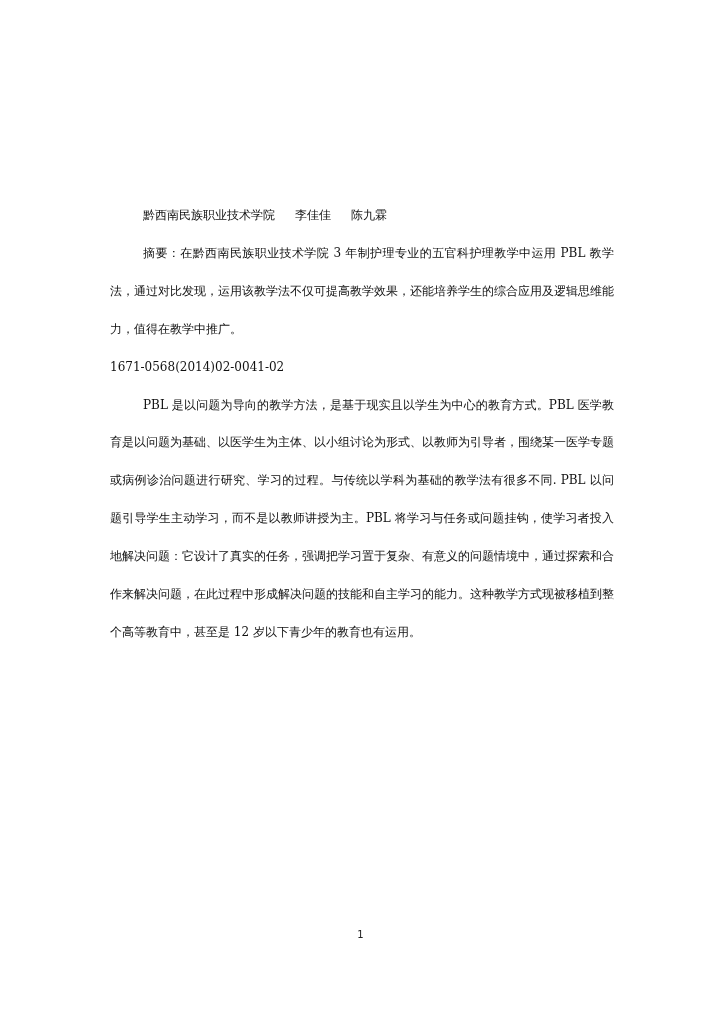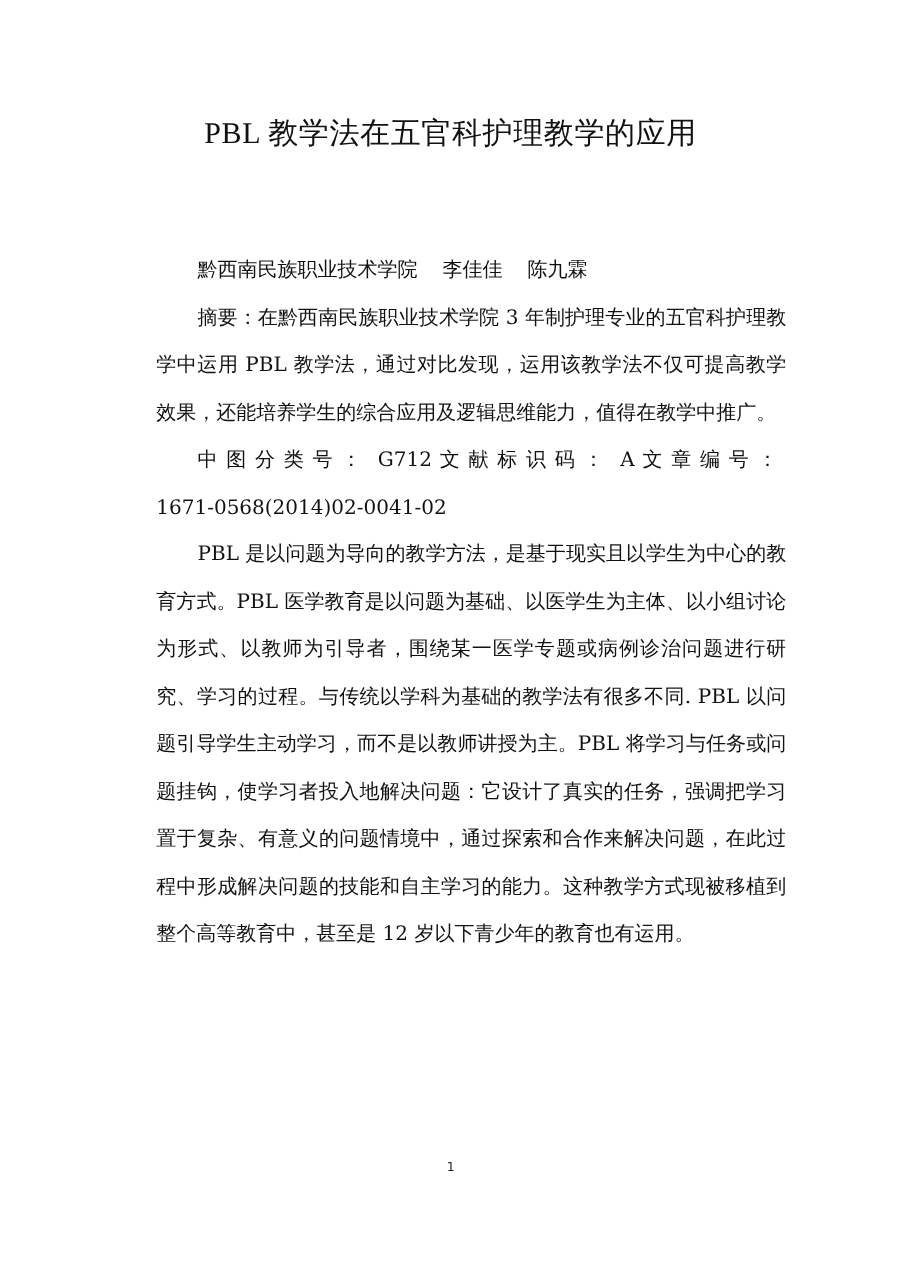--- a/index.html
+++ b/index.html
@@ -30,24 +30,24 @@
       text-align: center;
       font-size: 24px;
       line-height: 34px;
       letter-spacing: 0.5px;
       margin: 0;
       font-weight: normal;
       font-family: "Liberation Serif", "DejaVu Serif", serif;
     }
     .body-text {
       position: absolute;
-      left: 125px;
+      left: 110px;
       top: 197px;
       width: 504px;
-      font-size: 16px;
+      font-size: 12px;
       line-height: 37.9px;
     }
     .para {
       margin: 0;
       text-align: justify;
       text-align-last: left;
     }
     .indent {
       text-indent: 33px;
     }
@@ -72,36 +72,28 @@
       font-size: 10px;
       font-family: "DejaVu Sans", sans-serif;
       color: #222222;
     }
   </style>
 </head>
 <body>
 
 <div class="page">
 
-  <h1 class="title">PBL 教学法在五官科护理教学的应用</h1>
 
   <div class="body-text">
 
     <p class="para indent"><span>黔西南民族职业技术学院</span><span class="gap"></span><span>李佳佳</span><span class="gap"></span><span>陈九霖</span></p>
 
     <p class="para indent"><span>摘要：</span><span>在黔西南民族职业技术学院 3 年制护理专业的五官科护理教学中运用 PBL 教学法，通过对比发现，运用该教学法不仅可提高教学效果，还能培养学生的综合应用及逻辑思维能力，值得在教学中推广。</span></p>
 
 
-    <div class="cls-line">
-      <span style="letter-spacing:7px;">中图分类号：</span>
-      <span>G712</span>
-      <span style="letter-spacing:7px;">文献标识码：</span>
-      <span>A</span>
-      <span style="letter-spacing:7px;">文章编号：</span>
-    </div>
     <p class="para">1671-0568(2014)02-0041-02</p>
 
     <p class="para indent">PBL 是以问题为导向的教学方法，是基于现实且以学生为中心的教育方式。PBL 医学教育是以问题为基础、以医学生为主体、以小组讨论为形式、以教师为引导者，围绕某一医学专题或病例诊治问题进行研究、学习的过程。与传统以学科为基础的教学法有很多不同. PBL 以问题引导学生主动学习，而不是以教师讲授为主。PBL 将学习与任务或问题挂钩，使学习者投入地解决问题：它设计了真实的任务，强调把学习置于复杂、有意义的问题情境中，通过探索和合作来解决问题，在此过程中形成解决问题的技能和自主学习的能力。这种教学方式现被移植到整个高等教育中，甚至是 12 岁以下青少年的教育也有运用。</p>
 
 
   </div>
 
   <div class="page-number">1</div>
 
 </div>

